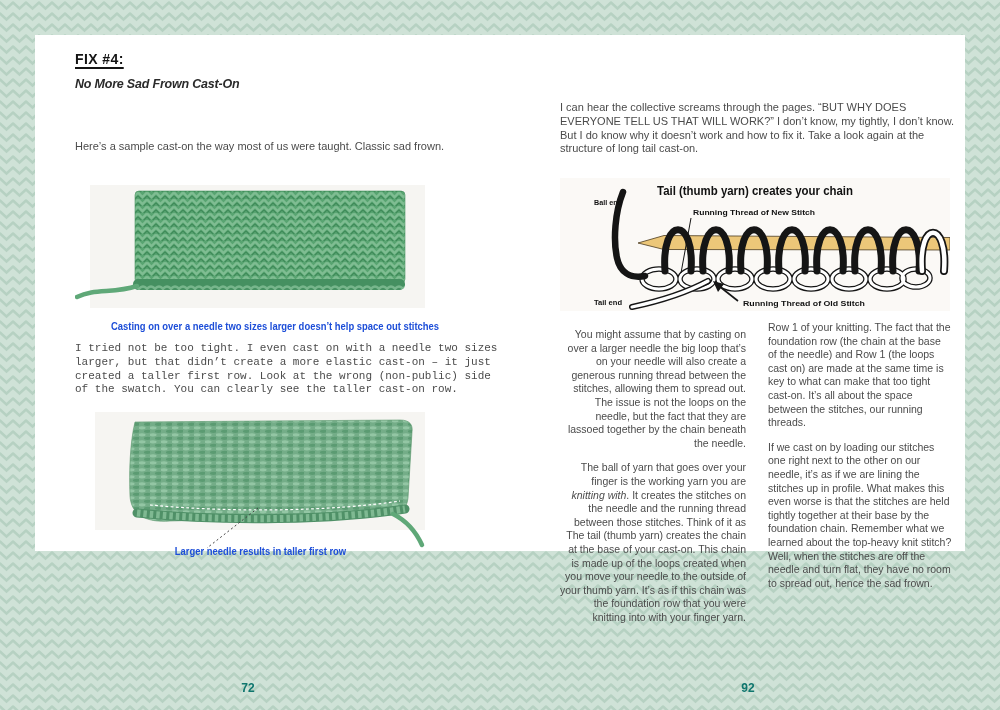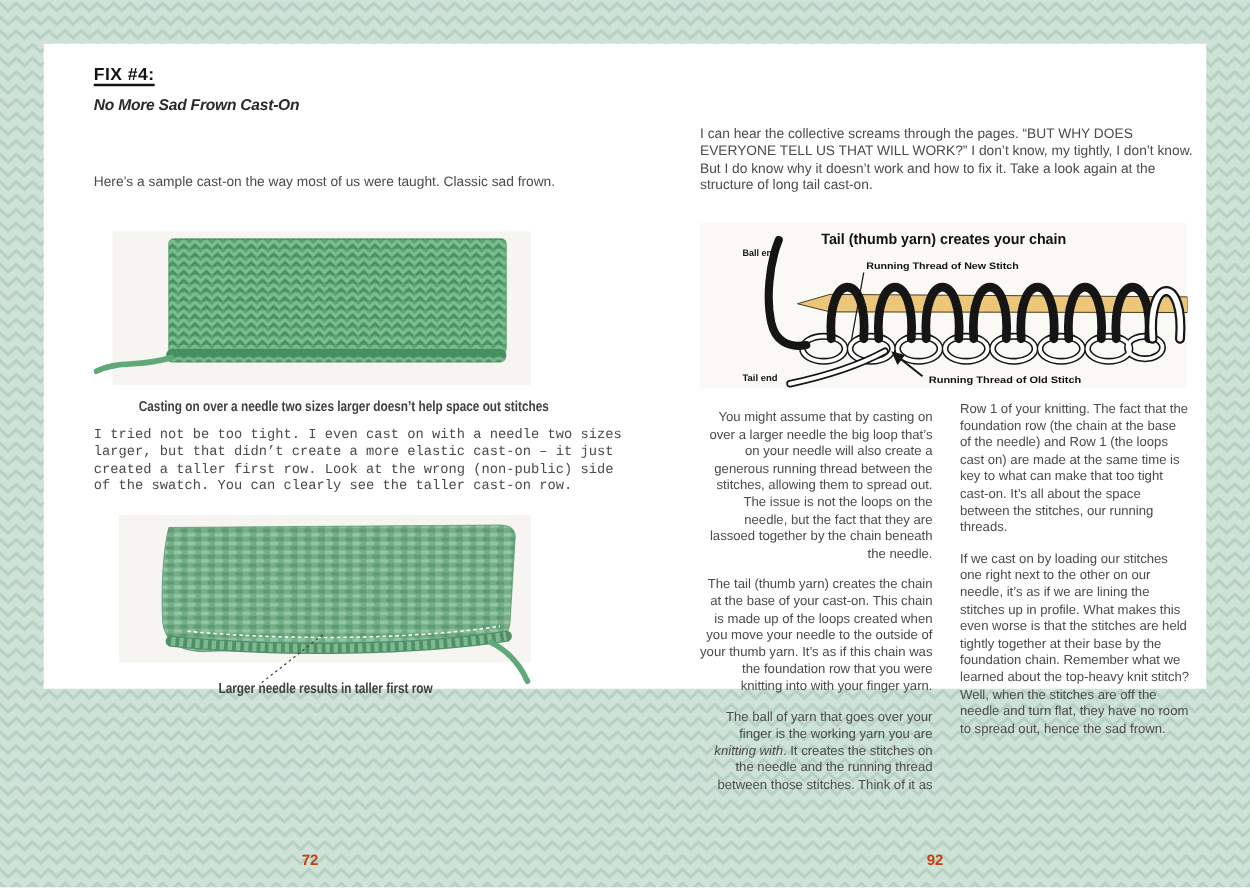--- a/index.html
+++ b/index.html
@@ -6,23 +6,23 @@
   body{width:1000px;height:710px;font-family:"Liberation Sans",sans-serif;}
   .stage{position:relative;width:1000px;height:710px;overflow:hidden;background:#cfe2d7;}
   .border-svg{position:absolute;left:0;top:0;z-index:0;}
   .page{position:absolute;left:35px;top:35px;width:930px;height:516px;background:#ffffff;z-index:1;}
   .abs{position:absolute;}
   .body-text{font-size:11px;line-height:13.8px;color:#4b4b4b;}
   .col-text{font-size:10.5px;line-height:13.6px;color:#4b4b4b;}
   .fix-heading{font-size:14px;font-weight:700;color:#141414;letter-spacing:.4px;
     text-decoration:underline;text-decoration-thickness:2px;text-underline-offset:3px;}
   .fix-subtitle{font-size:12.5px;font-weight:700;font-style:italic;color:#2a2a2a;letter-spacing:-.2px;}
-  .caption{font-weight:700;color:#404040;text-align:center;}
+  .caption{font-weight:700;color:#1d4ed8;text-align:center;}
   .caption .cond{display:inline-block;font-size:11.5px;transform:scaleX(.82);transform-origin:center;white-space:nowrap;letter-spacing:0;}
-  .pagenum{position:absolute;z-index:2;width:100px;text-align:center;font-size:12px;font-weight:700;color:#c2410c;}
+  .pagenum{position:absolute;z-index:2;width:100px;text-align:center;font-size:12px;font-weight:700;color:#0f766e;}
   .em{font-style:italic;}
   svg text{font-family:"Liberation Sans",sans-serif;}
 </style>
 </head>
 <body>
 
 <div class="stage">
 
   <svg class="border-svg" width="1000" height="710">
     <defs>
@@ -148,22 +148,22 @@
       </g>
 
       <text x="34" y="27" font-size="7.5" font-weight="bold" fill="#111111" textLength="28" lengthAdjust="spacingAndGlyphs">Ball end</text>
       <text x="34" y="127" font-size="7.5" font-weight="bold" fill="#111111" textLength="28" lengthAdjust="spacingAndGlyphs">Tail end</text>
       <text x="133" y="37" font-size="7.5" font-weight="bold" fill="#111111" textLength="122" lengthAdjust="spacingAndGlyphs">Running Thread of New Stitch</text>
       <text x="183" y="128" font-size="7.5" font-weight="bold" fill="#111111" textLength="122" lengthAdjust="spacingAndGlyphs">Running Thread of Old Stitch</text>
     </svg>
 
     <div class="abs col-text" style="left:525px;top:293px;width:186px;text-align:right;">
       <p style="margin:0 0 11px 0;">You might assume that by casting on over a larger needle the big loop that’s on your needle will also create a generous running thread between the stitches, allowing them to spread out. The issue is not the loops on the needle, but the fact that they are lassoed together by the chain beneath the needle.</p>
+      <p style="margin:0;"><span>The ball of yarn that goes over your finger is the working yarn you are </span><span class="em">knitting with</span><span>. It creates the stitches on the needle and the running thread between those stitches. Think of it as</span></p>
       <p style="margin:0 0 11px 0;">The tail (thumb yarn) creates the chain at the base of your cast-on. This chain is made up of the loops created when you move your needle to the outside of your thumb yarn. It’s as if this chain was the foundation row that you were knitting into with your finger yarn.</p>
-      <p style="margin:0;"><span>The ball of yarn that goes over your finger is the working yarn you are </span><span class="em">knitting with</span><span>. It creates the stitches on the needle and the running thread between those stitches. Think of it as</span></p>
     </div>
 
     <div class="abs col-text" style="left:733px;top:286px;width:184px;">
       <p style="margin:0 0 11px 0;">Row 1 of your knitting. The fact that the foundation row (the chain at the base of the needle) and Row 1 (the loops cast on) are made at the same time is key to what can make that too tight cast-on. It’s all about the space between the stitches, our running threads.</p>
       <p style="margin:0;">If we cast on by loading our stitches one right next to the other on our needle, it’s as if we are lining the stitches up in profile. What makes this even worse is that the stitches are held tightly together at their base by the foundation chain. Remember what we learned about the top-heavy knit stitch? Well, when the stitches are off the needle and turn flat, they have no room to spread out, hence the sad frown.</p>
     </div>
 
   </div>
 </div>
 

